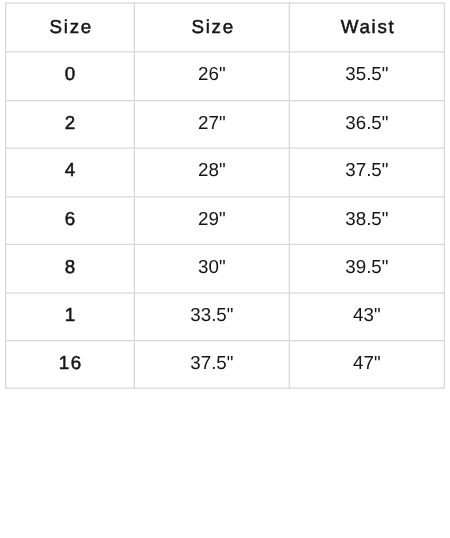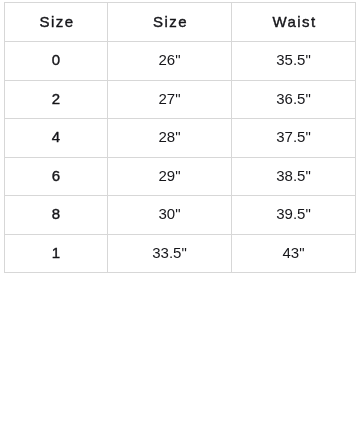--- a/index.html
+++ b/index.html
@@ -98,14 +98,19 @@
       <tr>
         <td class="size-cell">8</td>
         <td>30"</td>
         <td>39.5"</td>
       </tr>
       <tr>
         <td class="size-cell">1</td>
         <td>33.5"</td>
         <td>43"</td>
       </tr>
+      <tr>
+        <td class="size-cell">16</td>
+        <td>37.5"</td>
+        <td>47"</td>
+      </tr>
     </tbody>
 </table>
 
 </body></html>

